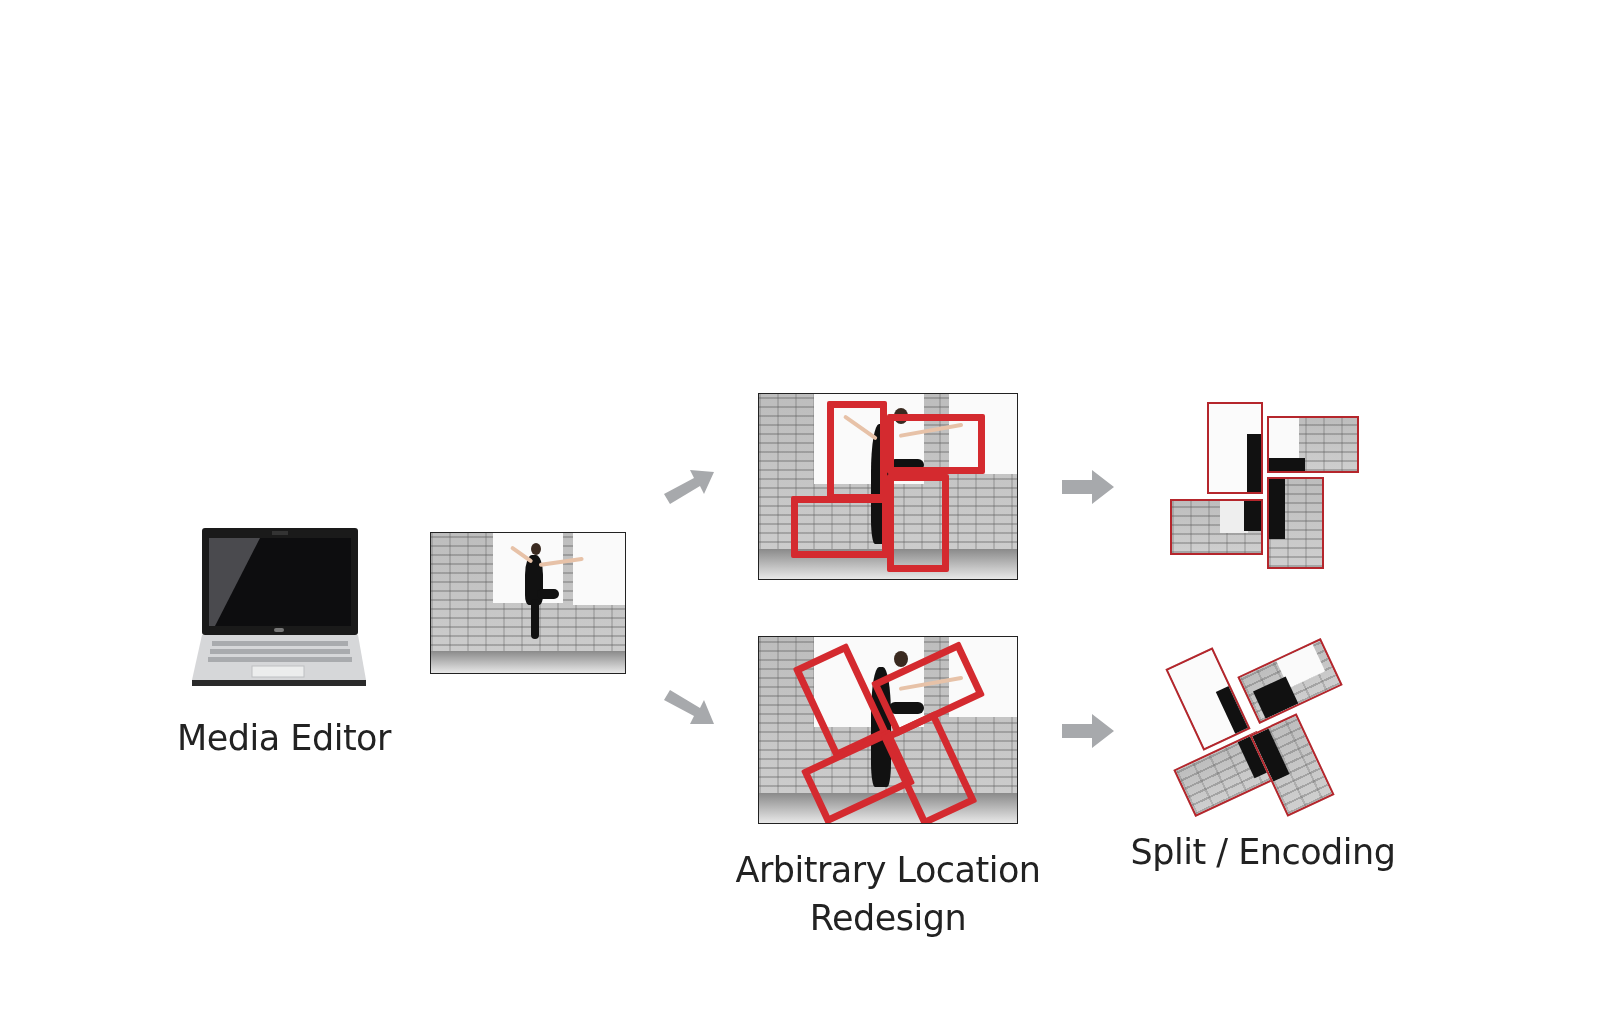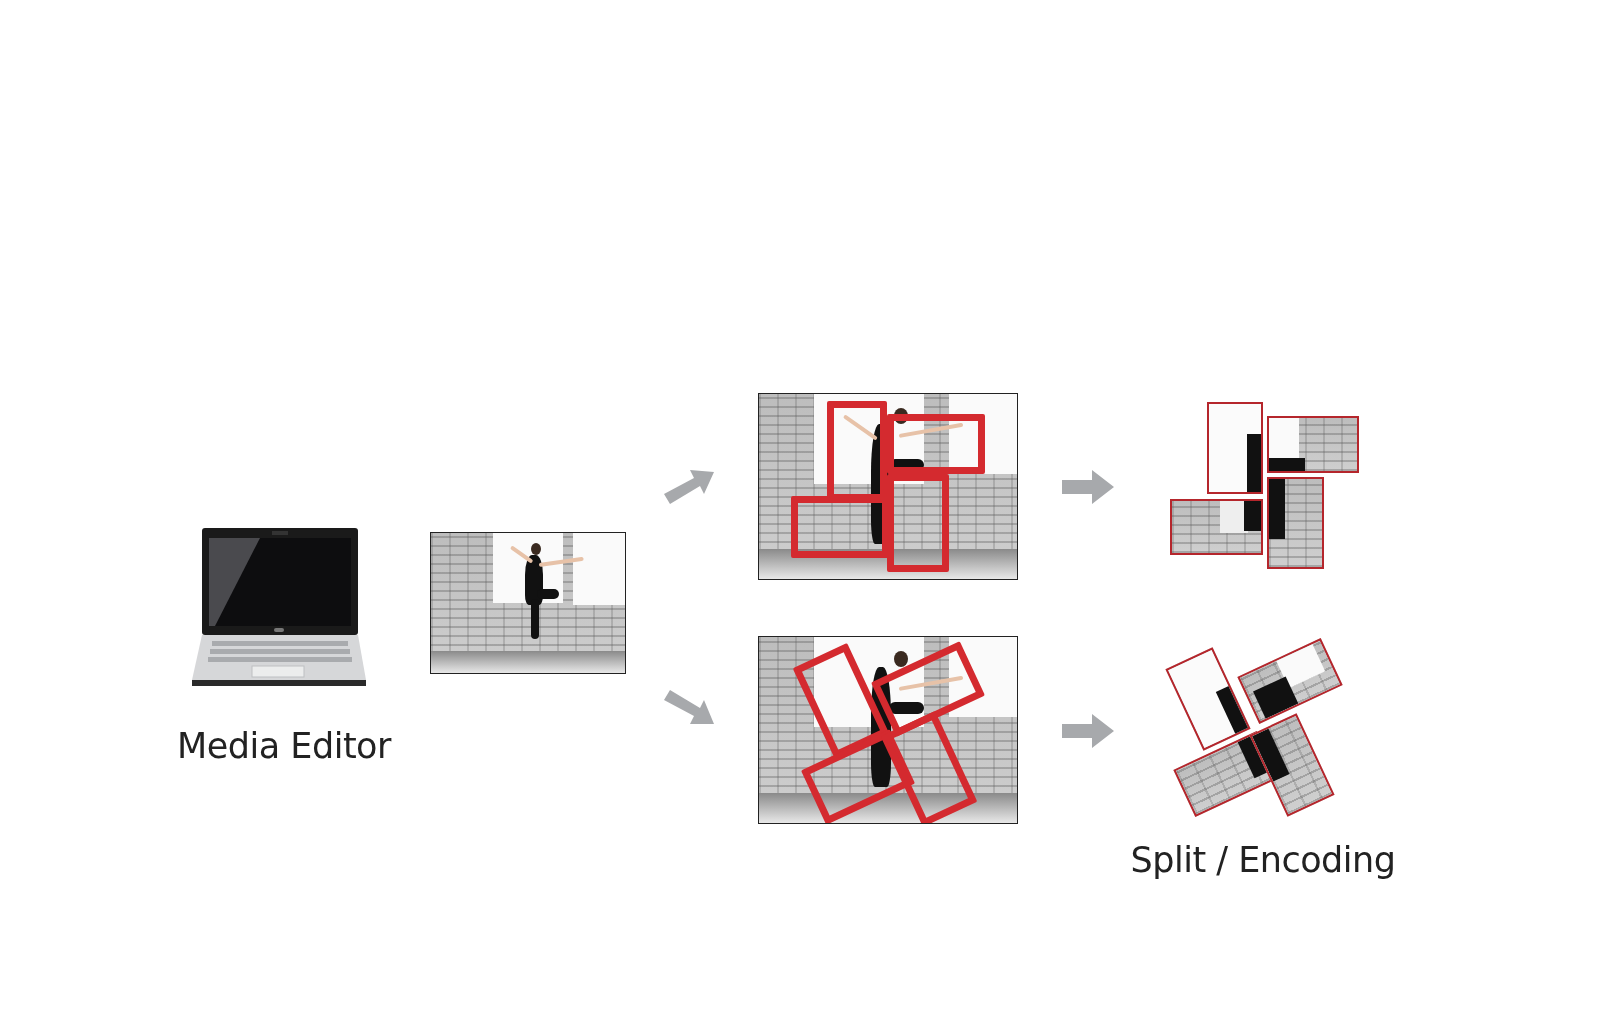--- a/index.html
+++ b/index.html
@@ -1,18 +1,18 @@
 <!DOCTYPE html>
 <html><head>
 <meta charset="utf-8">
 <style>
   html,body{margin:0;padding:0;background:#fff;}
   body{width:1600px;height:1036px;position:relative;overflow:hidden;font-family:"DejaVu Sans","Liberation Sans",sans-serif;color:#222;}
   .abs{position:absolute;}
-  .label{font-size:35px;color:#222;text-align:center;line-height:48px;letter-spacing:-0.5px;margin-top:8px;}
+  .label{font-size:35px;color:#222;text-align:center;line-height:48px;letter-spacing:-0.5px;}
   
   .photo{position:absolute;overflow:hidden;background:#d6d6d6;}
   .photo .wall{position:absolute;inset:0;
     background:
       repeating-linear-gradient(0deg, rgba(90,90,90,.35) 0 2px, transparent 2px 9px),
       repeating-linear-gradient(90deg, rgba(90,90,90,.25) 0 2px, transparent 2px 18px),
       linear-gradient(#bdbdbd,#cfcfcf);}
   .photo .win{position:absolute;background:#fafafa;}
   .photo .floor{position:absolute;left:0;right:0;bottom:0;height:16%;background:linear-gradient(#8a8a8a,#e8e8e8);}
   .photo .dancer-body{position:absolute;background:#111;border-radius:40% 40% 20% 20%;}
@@ -148,14 +148,16 @@
 <div class="tile" style="left:1180px;top:748px;width:92px;height:52px;transform:rotate(-25deg);">
   <div class="wall"></div>
     <div class="blk" style="left:68px;top:0;width:22px;height:40px;"></div>
 </div>
 <div class="tile" style="left:1266px;top:720px;width:52px;height:90px;transform:rotate(-25deg);">
   <div class="wall"></div>
     <div class="blk" style="left:0;top:0;width:18px;height:50px;"></div>
 </div>
 
 <div class="abs label" style="left:700px;top:846px;width:376px;">
+  <div>Arbitrary Location</div>
+  <div>Redesign</div>
 </div>
 <div class="abs label" style="left:1110px;top:828px;width:306px;">Split / Encoding</div>
 
 </body></html>

